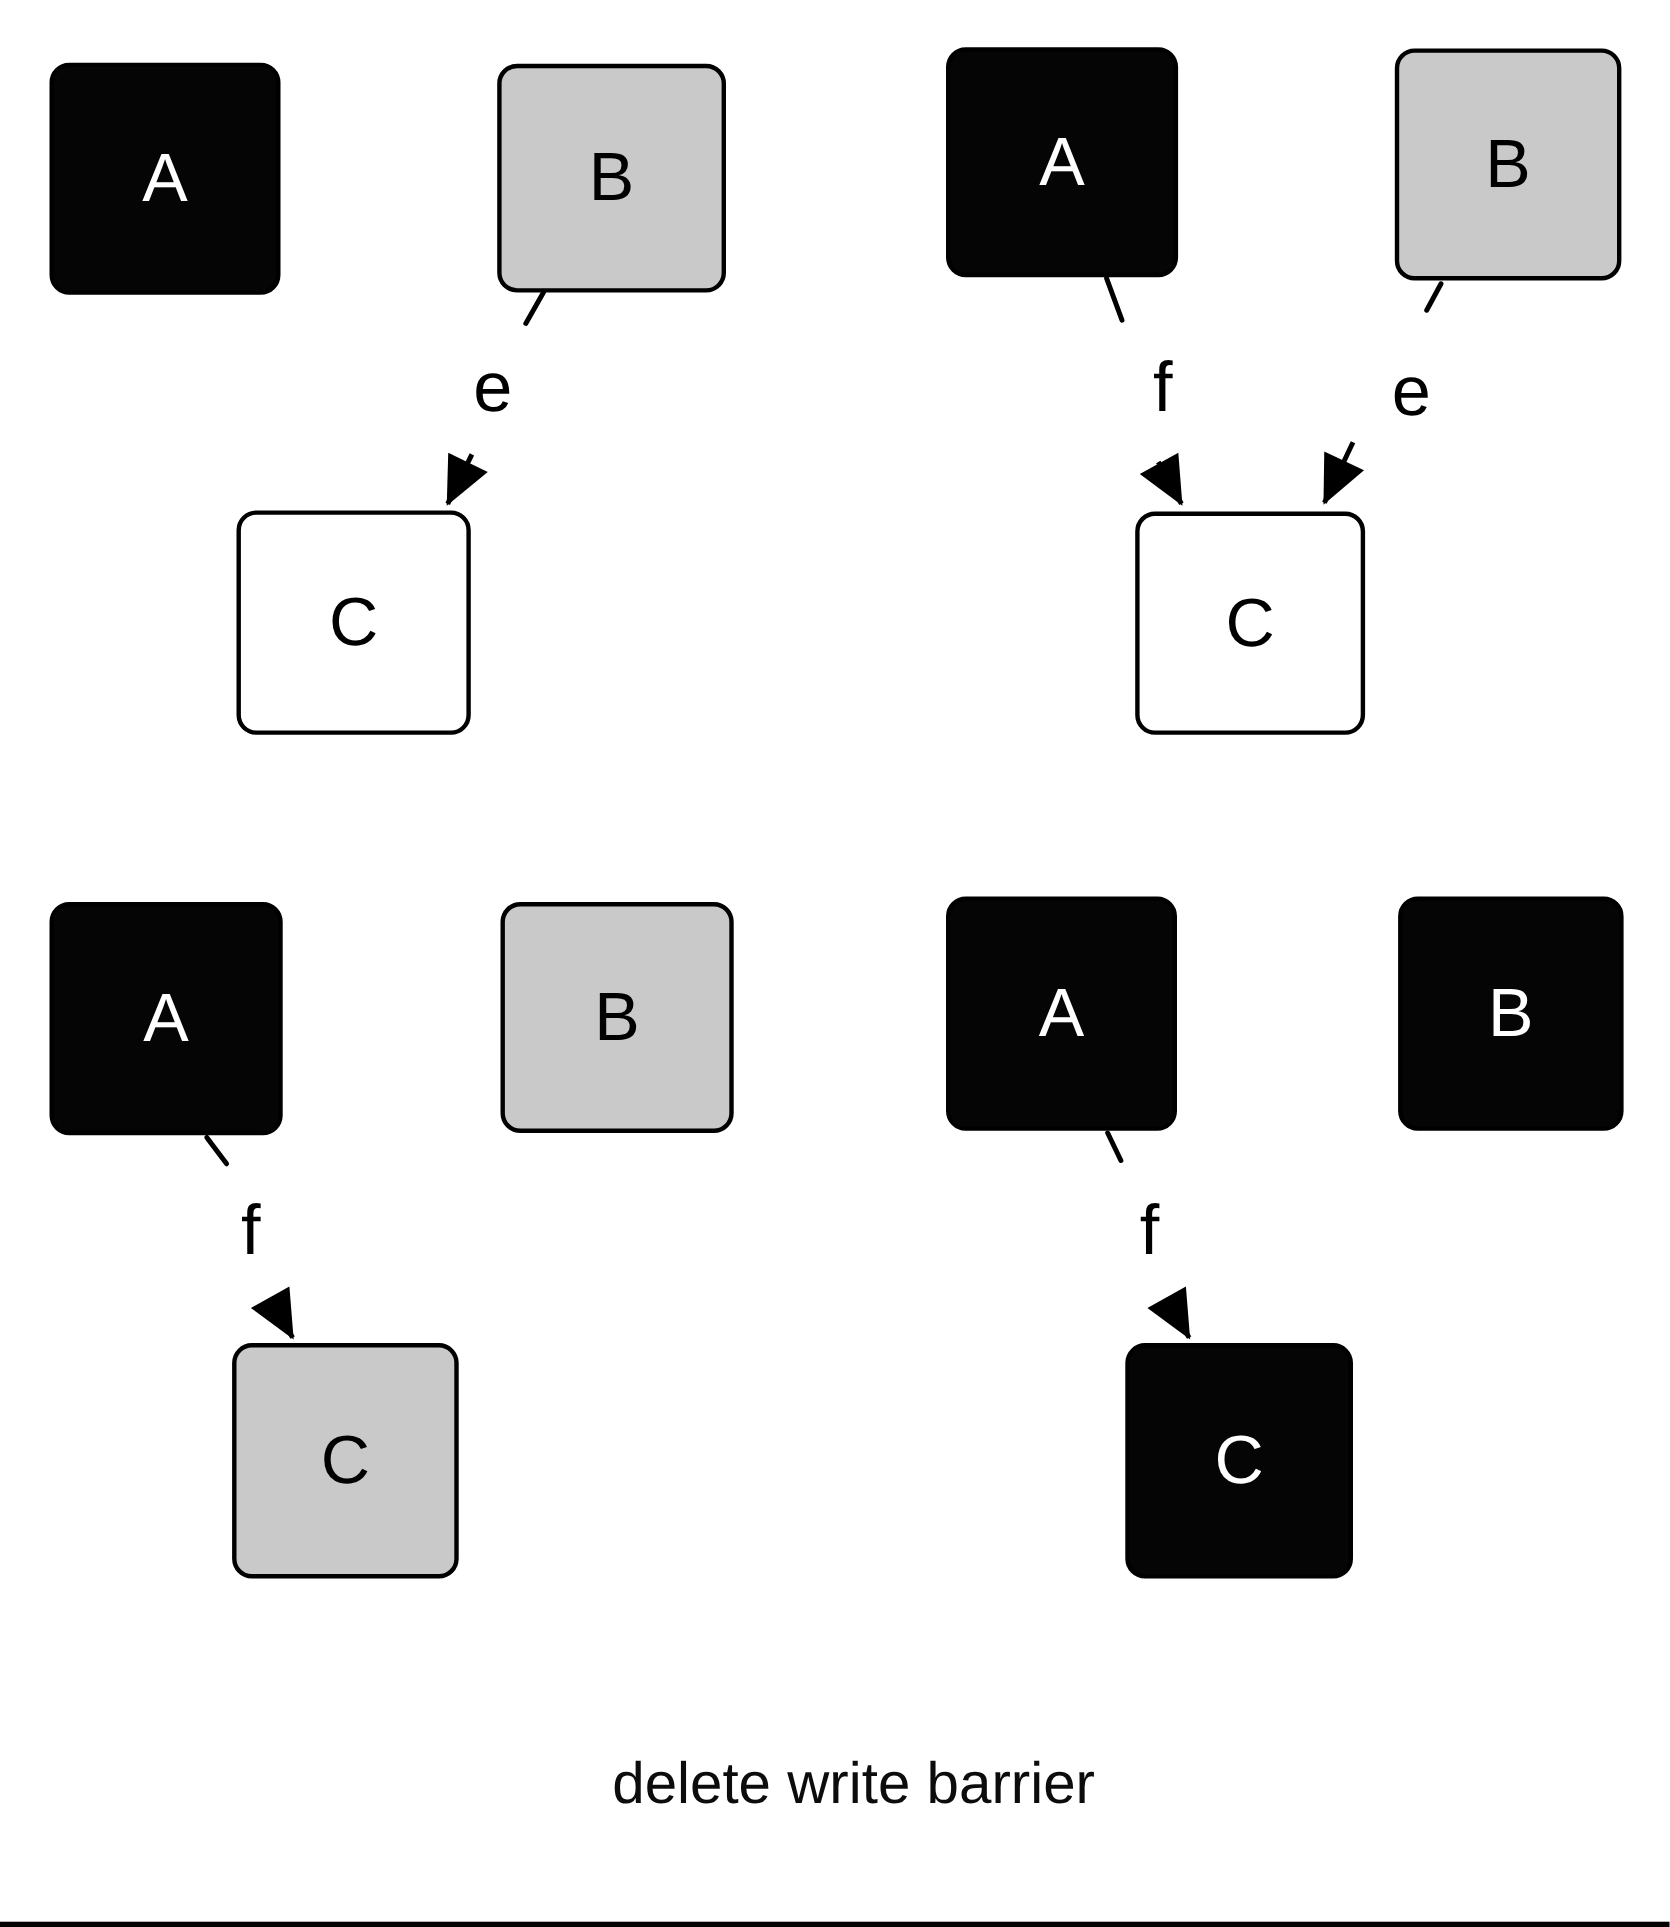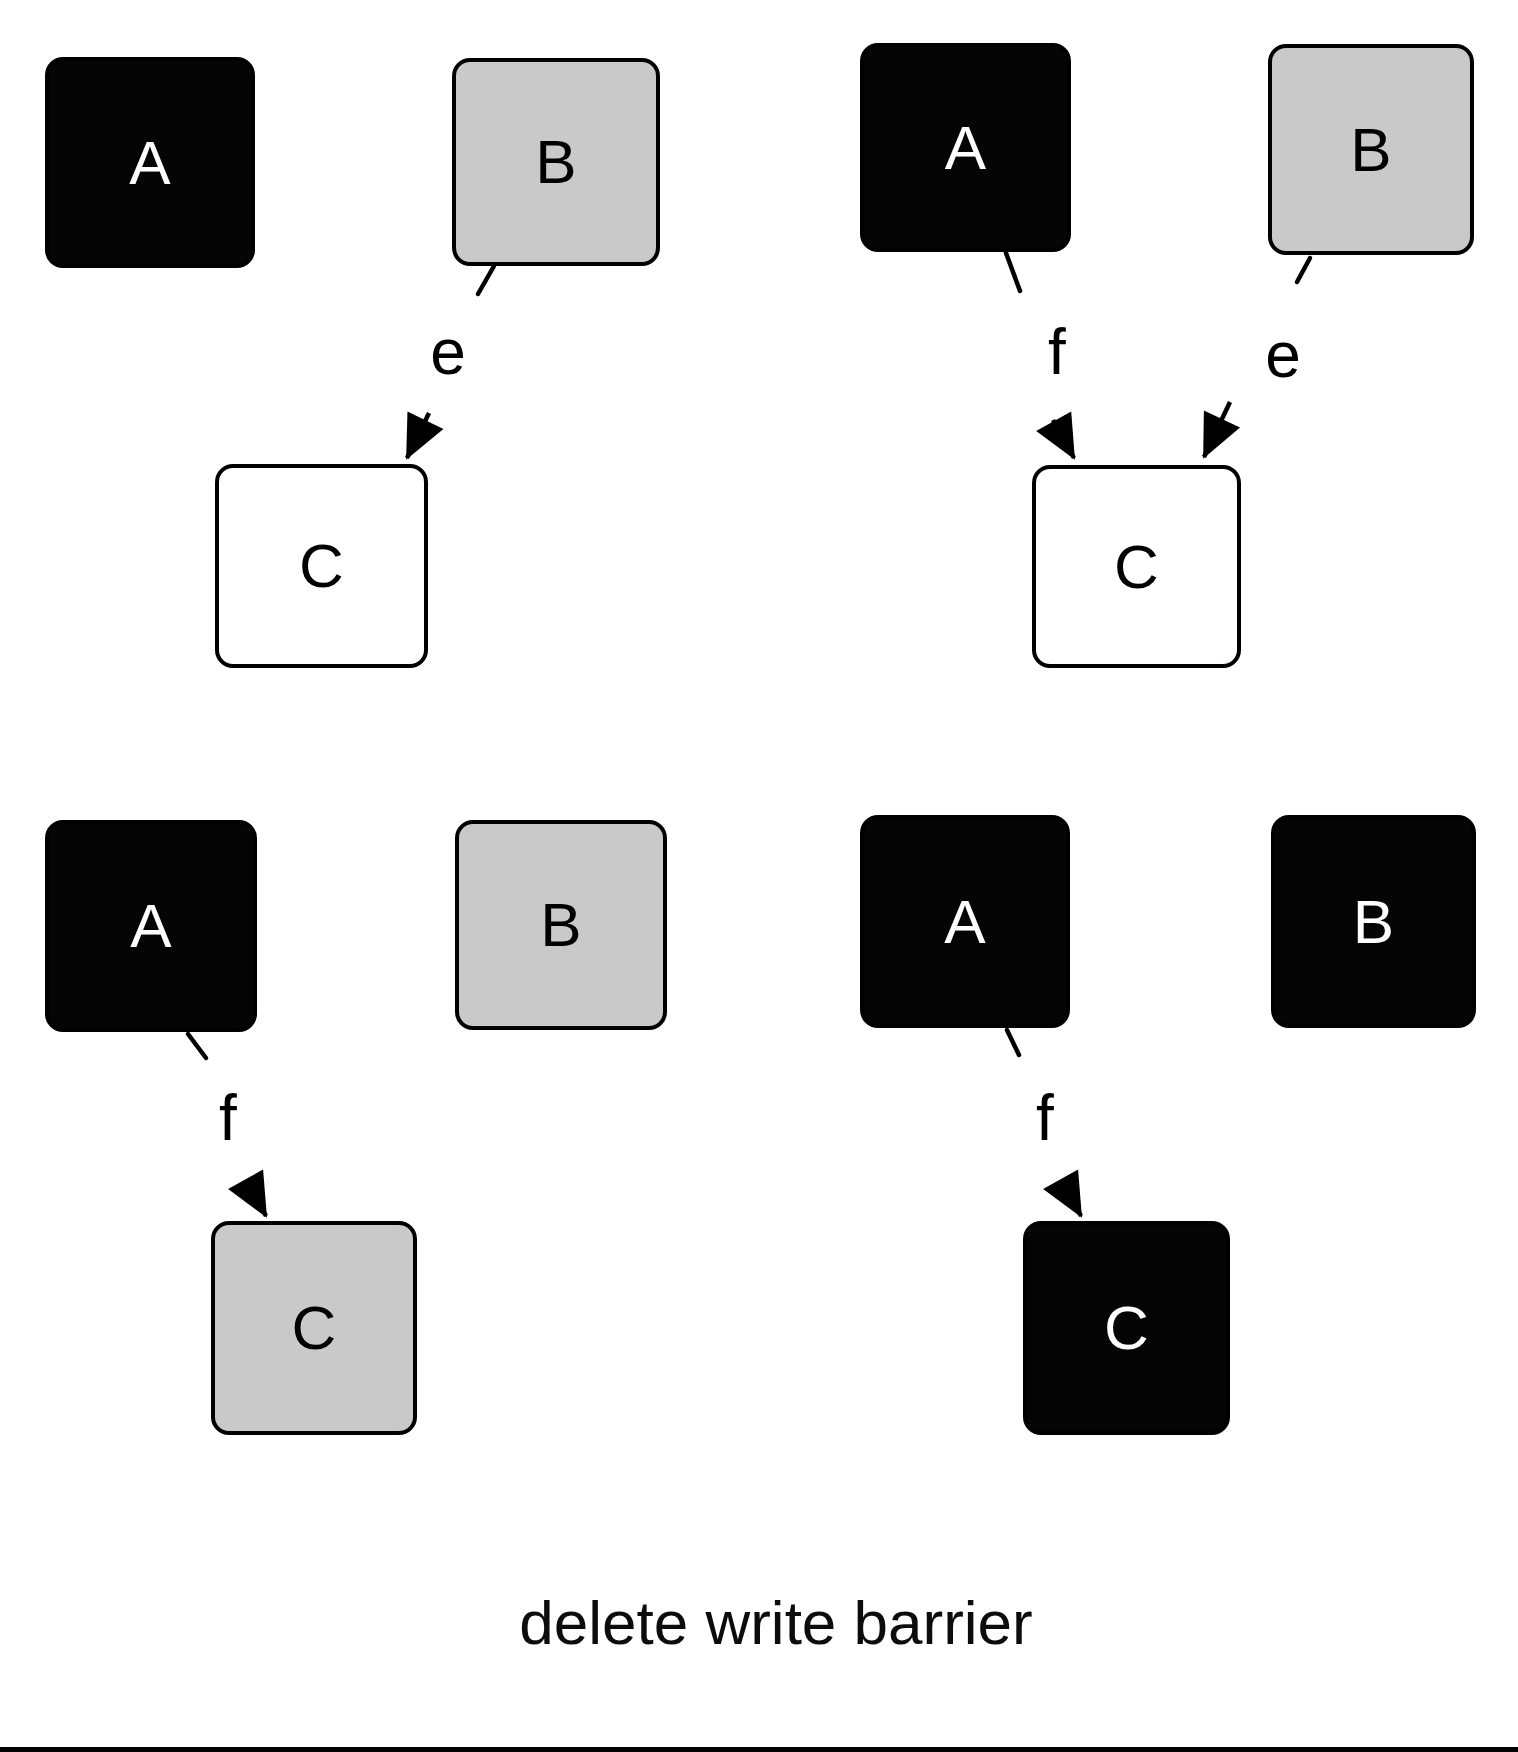--- a/index.html
+++ b/index.html
@@ -28,21 +28,21 @@
     font-size:64px;
     line-height:1;
     color:#000;
     background:#fff;
     padding:0 6px;
   }
   .caption{
     position:absolute;
     left:776px;top:1622px;
     transform:translate(-50%,-50%);
-    font-size:62px;
+    font-size:53px;
     color:#0c0c0c;
     white-space:nowrap;
   }
   svg.overlay{
     position:absolute;left:0;top:0;
     pointer-events:none;
   }
   .bottom-border{
     position:absolute;left:0;bottom:0;width:1518px;height:5px;
     background:#000;

